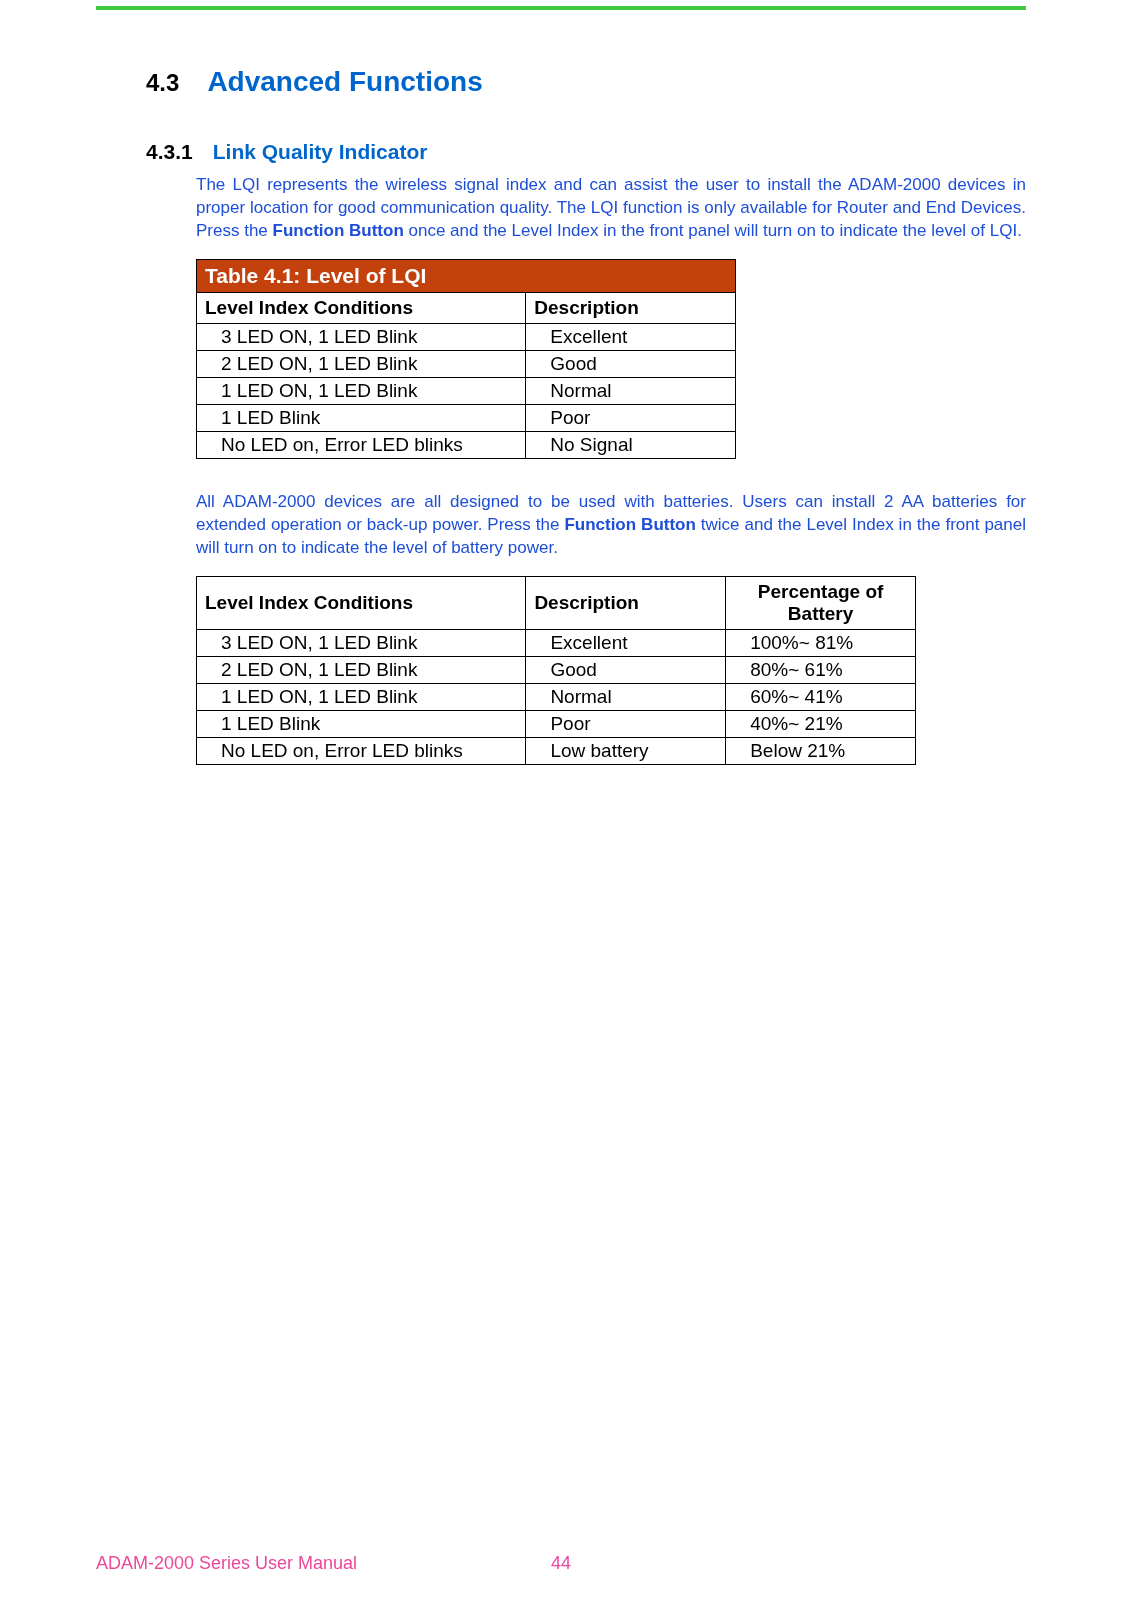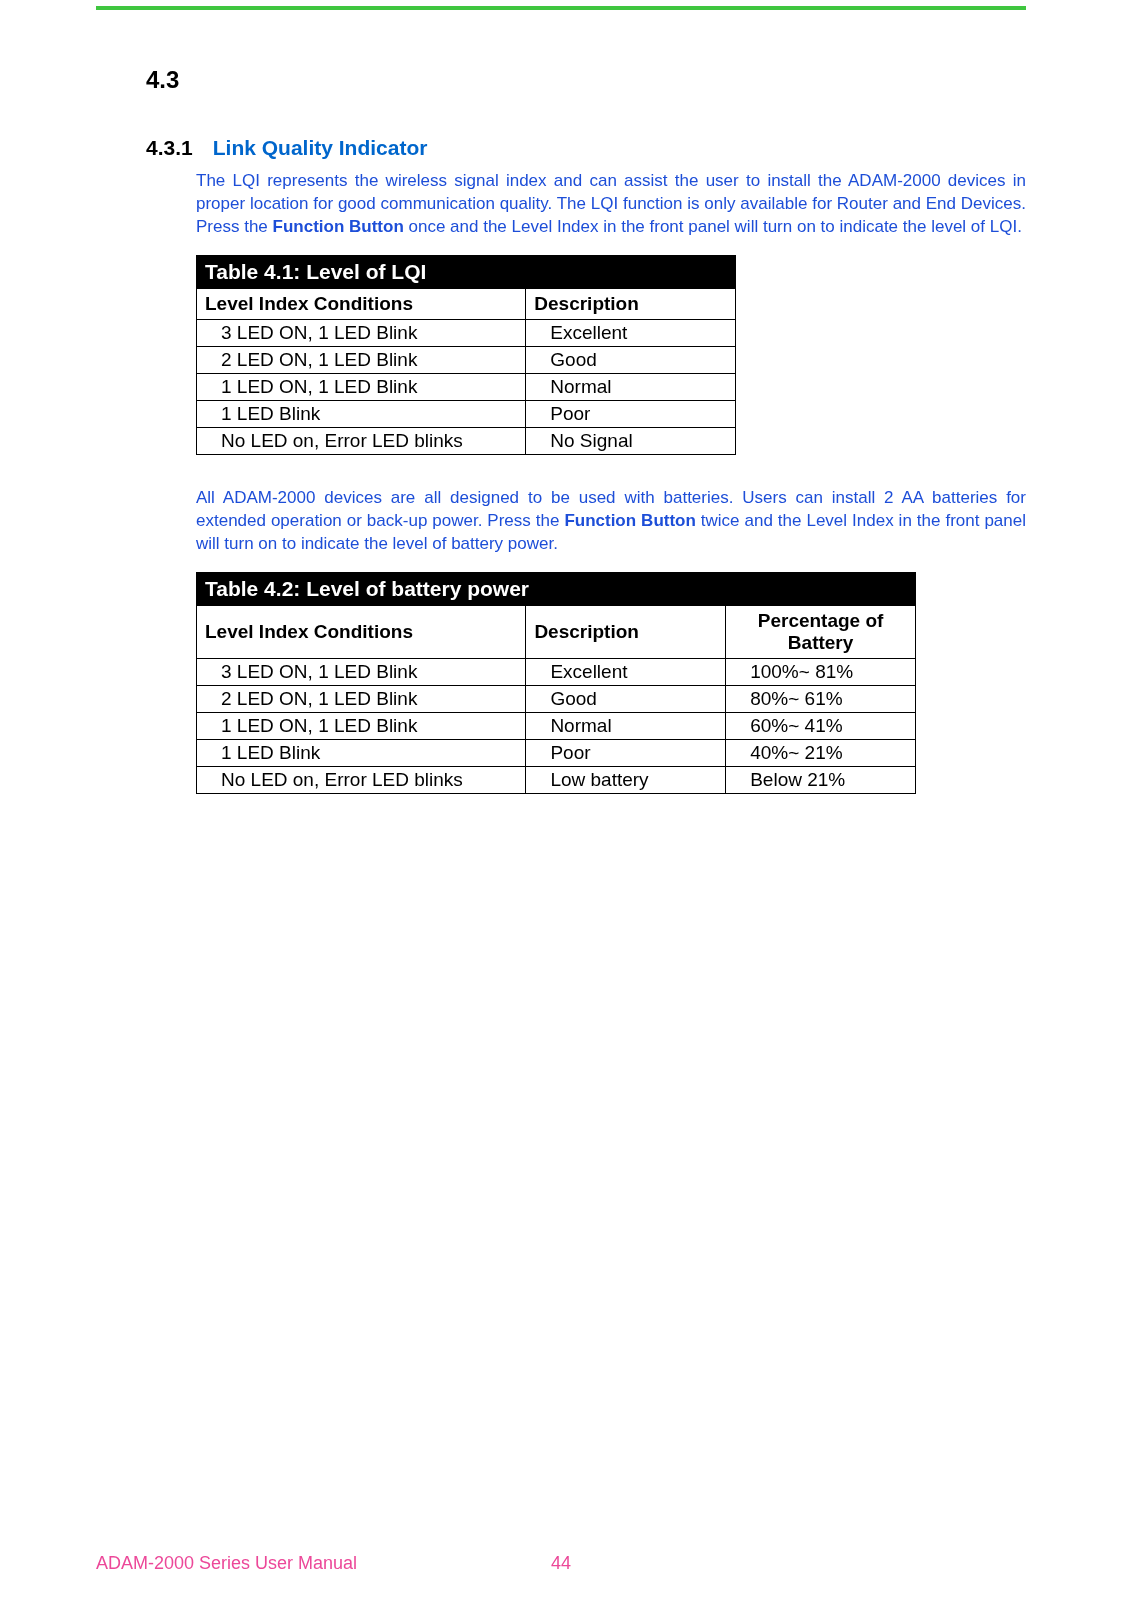--- a/index.html
+++ b/index.html
@@ -74,21 +74,21 @@
       border-collapse: collapse;
       margin-bottom: 32px;
     }
     table.table1 {
       width: 540px;
     }
     table.table2 {
       width: 720px;
     }
     .table-title-row td {
-      background: #000000;
+      background: #c2410c;
       color: #fff;
       font-weight: bold;
       font-size: 21px;
       padding: 4px 8px;
       border: 1px solid #000;
       border-bottom: none;
       margin-left: 40px;
     }
     .table-header-row td {
       font-weight: bold;
@@ -129,20 +129,21 @@
   </style>
 </head>
 <body>
 
 <div class="top-border"></div>
 
 <div class="content">
 
   <div class="section-header">
     <span class="section-number">4.3</span>
+    <span class="section-title">Advanced Functions</span>
   </div>
 
   <div class="subsection-header">
     <span class="subsection-number">4.3.1</span>
     <span class="subsection-title">Link Quality Indicator</span>
   </div>
 
   <p class="body-text">
     <span>The LQI represents the wireless signal index and can assist the user to install the ADAM-2000 devices in proper location for good communication quality. The LQI function is only available for Router and End Devices. Press the </span><span class="bold">Function Button</span><span> once and the Level Index in the front panel will turn on to indicate the level of LQI.</span>
   </p>
@@ -179,23 +180,20 @@
   </tbody>
     </table>
 
 
   <p class="body-text">
     <span>All ADAM-2000 devices are all designed to be used with batteries. Users can install 2 AA batteries for extended operation or back-up power. Press the </span><span class="bold">Function Button</span><span> twice and the Level Index in the front panel will turn on to indicate the level of battery power.</span>
   </p>
 
   <table class="table2">
     <tbody>
-        <tr class="table-title-row">
-      <td colspan="3">Table 4.2: Level of battery power</td>
-    </tr>
     <tr class="table-header-row">
       <td>Level Index Conditions</td>
       <td>Description</td>
       <td>Percentage of Battery</td>
     </tr>
     <tr class="table-data-row">
       <td>3 LED ON, 1 LED Blink</td>
       <td>Excellent</td>
       <td>100%~ 81%</td>
     </tr>

